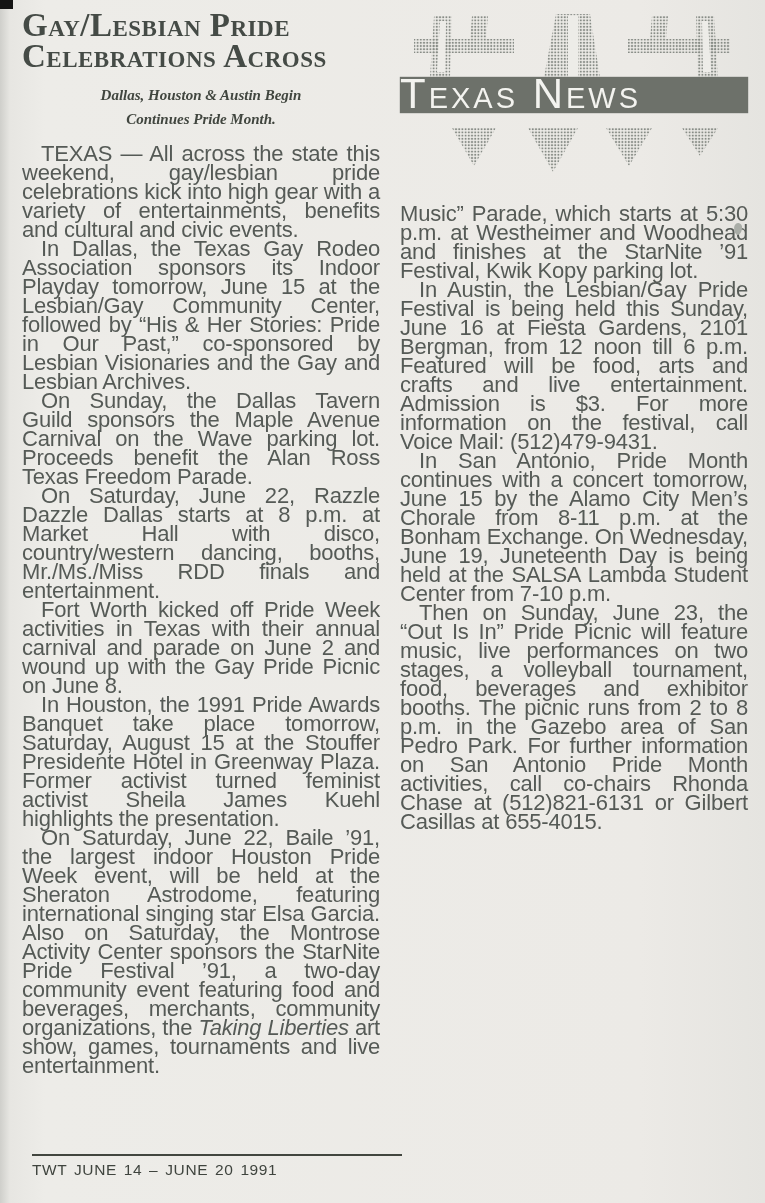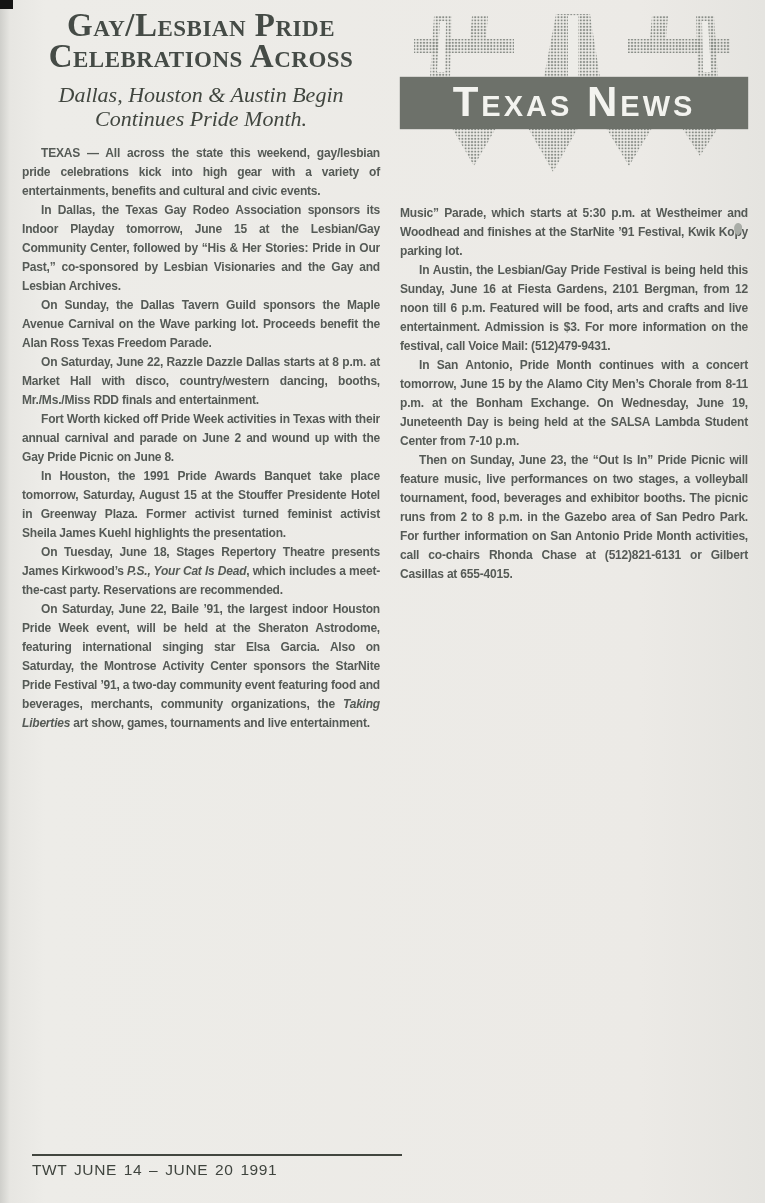--- a/index.html
+++ b/index.html
@@ -10,55 +10,54 @@
     background:linear-gradient(90deg,#cfcfcb 0px,#e7e6e2 10px,#edecE8 45px,#eceae6 640px,#e5e4e0 765px);
     font-family:"Liberation Sans",sans-serif;
     overflow:hidden;
     -webkit-font-smoothing:antialiased;
   }
   .corner-mark{position:absolute;left:0;top:0;width:13px;height:9px;background:#141414;}
 
   
   .col-left{position:absolute;left:22px;top:10px;width:358px;}
   .headline{
-    margin:0;text-align:center;
+    margin:0;
     font-family:"Liberation Serif",serif;
     font-weight:bold;font-variant:small-caps;
     font-size:33px;line-height:31px;
     color:#454b46;letter-spacing:.5px;
   }
   .hl-line{display:block;}
   .subhead{
     margin:11px 0 0;text-align:center;
     font-family:"Liberation Serif",serif;
-    font-style:italic;font-weight:normal;
-    font-size:22px;line-height:24px;color:#41463f;
+    font-style:italic;font-weight:bold;
+    font-size:15px;line-height:24px;color:#41463f;
   }
   .sh-line{display:block;}
 
   .body-col{
     margin-top:13px;
     text-align:justify;
-    font-size:12px;line-height:19px;
-    color:#555a56;letter-spacing:-0.2px;font-weight:bold;
+    font-size:22px;line-height:19px;
+    color:#555a56;letter-spacing:-0.2px;
   }
   .body-p{margin:0;}
   .body-p.indent{text-indent:19px;}
   .it{font-style:italic;}
 
   
   .col-right{position:absolute;left:400px;top:6px;width:348px;}
   .banner{position:relative;width:348px;height:168px;}
   .banner svg{position:absolute;left:0;top:0;}
   .banner-bar{
-    position:absolute;left:0;top:71px;width:348px;height:52px;
+    position:absolute;left:0;top:71px;width:348px;height:36px;
     background:#6d716a;
-    display:flex;align-items:center;justify-content:center;
+    display:flex;align-items:center;
     box-shadow:0 0 1px #5d615a;
-    font-weight:bold;
   }
   .banner-title{
     font-variant:small-caps;
     font-size:42px;line-height:52px;
     color:#f3f3ef;letter-spacing:3px;
     transform:translateY(-1px);
   }
   .col-right .body-col{margin-top:30px;}
 
   
@@ -93,21 +92,20 @@
       <span class="sh-line">Dallas, Houston &amp; Austin Begin</span>
       <span class="sh-line">Continues Pride Month.</span>
     </h2>
     <div class="body-col">
         <p class="body-p indent"><span>TEXAS — All across the state this weekend, gay/lesbian pride celebrations kick into high gear with a variety of entertainments, benefits and cultural and civic events.</span></p>
         <p class="body-p indent"><span>In Dallas, the Texas Gay Rodeo Association sponsors its Indoor Playday tomorrow, June 15 at the Lesbian/Gay Community Center, followed by “His &amp; Her Stories: Pride in Our Past,” co-sponsored by Lesbian Visionaries and the Gay and Lesbian Archives.</span></p>
         <p class="body-p indent"><span>On Sunday, the Dallas Tavern Guild sponsors the Maple Avenue Carnival on the Wave parking lot. Proceeds benefit the Alan Ross Texas Freedom Parade.</span></p>
         <p class="body-p indent"><span>On Saturday, June 22, Razzle Dazzle Dallas starts at 8 p.m. at Market Hall with disco, country/western dancing, booths, Mr./Ms./Miss RDD finals and entertainment.</span></p>
         <p class="body-p indent"><span>Fort Worth kicked off Pride Week activities in Texas with their annual carnival and parade on June 2 and wound up with the Gay Pride Picnic on June 8.</span></p>
         <p class="body-p indent"><span>In Houston, the 1991 Pride Awards Banquet take place tomorrow, Saturday, August 15 at the Stouffer Presidente Hotel in Greenway Plaza. Former activist turned feminist activist Sheila James Kuehl highlights the presentation.</span></p>
-        <p class="body-p indent"><span>On Tuesday, June 18, Stages Repertory Theatre presents James Kirkwood’s </span><span class="it">P.S., Your Cat Is Dead</span><span>, which includes a meet-the-cast party. Reservations are recommended.</span></p>
         <p class="body-p indent"><span>On Saturday, June 22, Baile ’91, the largest indoor Houston Pride Week event, will be held at the Sheraton Astrodome, featuring international singing star Elsa Garcia. Also on Saturday, the Montrose Activity Center sponsors the StarNite Pride Festival ’91, a two-day community event featuring food and beverages, merchants, community organizations, the </span><span class="it">Taking Liberties</span><span> art show, games, tournaments and live entertainment.</span></p>
       </div>
   </div>
 
   <div class="col-right">
     <div class="banner">
       <svg width="348" height="168" viewBox="0 0 348 168" aria-hidden="true">
         <defs>
           <pattern id="ht" width="3.2" height="3.2" patternUnits="userSpaceOnUse">
             <circle cx="1.6" cy="1.6" r="1.05" fill="#878c86"></circle>

